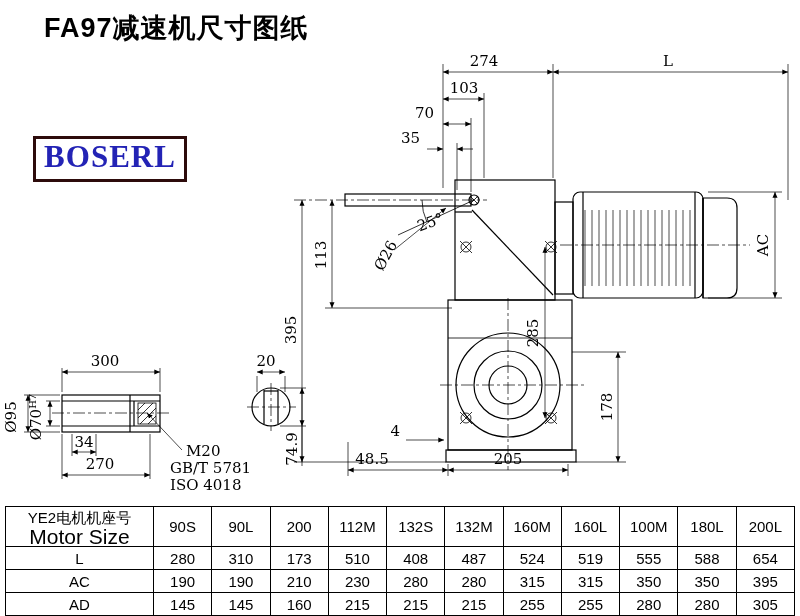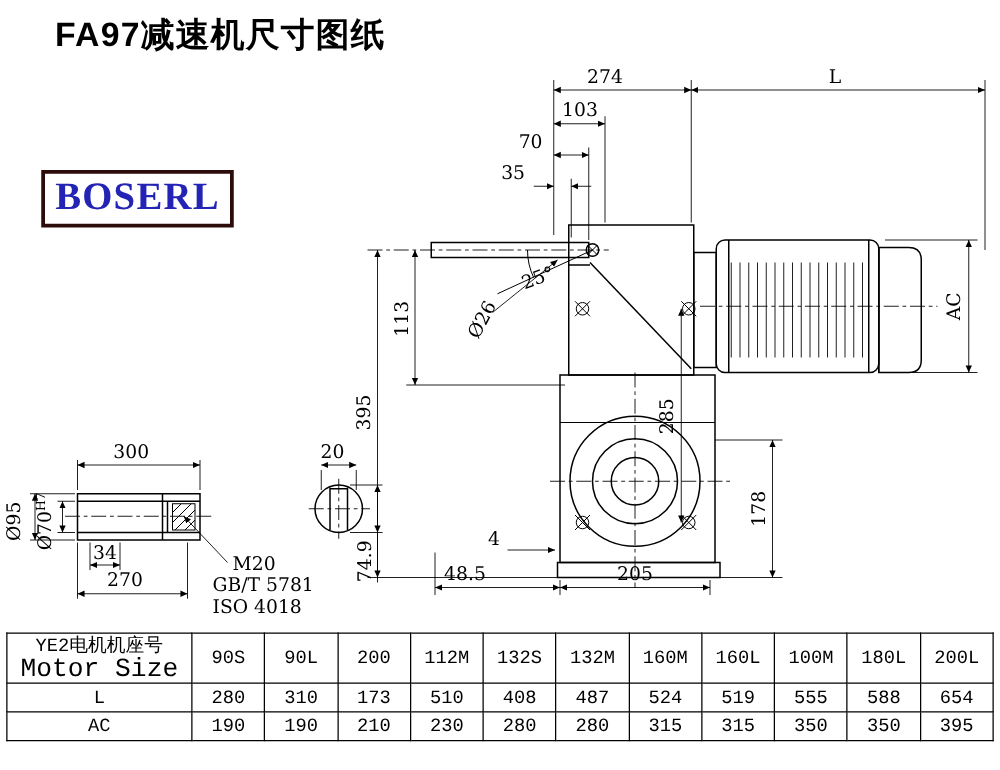--- a/index.html
+++ b/index.html
@@ -4,21 +4,21 @@
 <style>
   *{margin:0;padding:0;box-sizing:border-box}
   html,body{background:#fff}
   .page{position:relative;width:800px;height:616px;background:#fff;font-family:"Liberation Sans",sans-serif;overflow:hidden}
   .title{position:absolute;left:44px;top:10px;font-size:27px;font-weight:bold;letter-spacing:1px;color:#000;white-space:nowrap}
   .logo{position:absolute;left:33px;top:136px;width:154px;height:46px;border:3px solid #2d0b0b;background:#fff;
         display:flex;align-items:flex-start;justify-content:center;font-family:"Liberation Serif",serif;
         font-size:31px;font-weight:bold;color:#2323b5;letter-spacing:1px}
   .drawing{position:absolute;left:0;top:0}
   .dim-table{position:absolute;left:5px;top:506px;width:790px;border-collapse:collapse;table-layout:fixed;
-             font-family:Liberation Mono, monospace;font-size:15px;color:#000;background:#fff}
+             font-family:Liberation Sans, sans-serif;font-size:15px;color:#000;background:#fff}
   .dim-table th,.dim-table td{border:1px solid #000;text-align:center;vertical-align:middle;
              font-weight:normal;padding:0;height:23px;overflow:hidden;white-space:nowrap}
   .dim-table tr.hdr th{height:40px}
   .hdr-cn{font-size:15px;line-height:20px}
   .hdr-en{font-size:21px;line-height:17px}
   svg text{font-family:"DejaVu Serif",serif;font-size:15px;fill:#000;stroke:none}
 </style>
 </head>
 <body>
 
@@ -266,16 +266,30 @@
       <td>210</td>
       <td>230</td>
       <td>280</td>
       <td>280</td>
       <td>315</td>
       <td>315</td>
       <td>350</td>
       <td>350</td>
       <td>395</td>
     </tr>
+    <tr>
+      <th>AD</th>
+      <td>145</td>
+      <td>145</td>
+      <td>160</td>
+      <td>215</td>
+      <td>215</td>
+      <td>215</td>
+      <td>255</td>
+      <td>255</td>
+      <td>280</td>
+      <td>280</td>
+      <td>305</td>
+    </tr>
   </tbody>
     </table>
 
 </div>
 
 </body></html>

